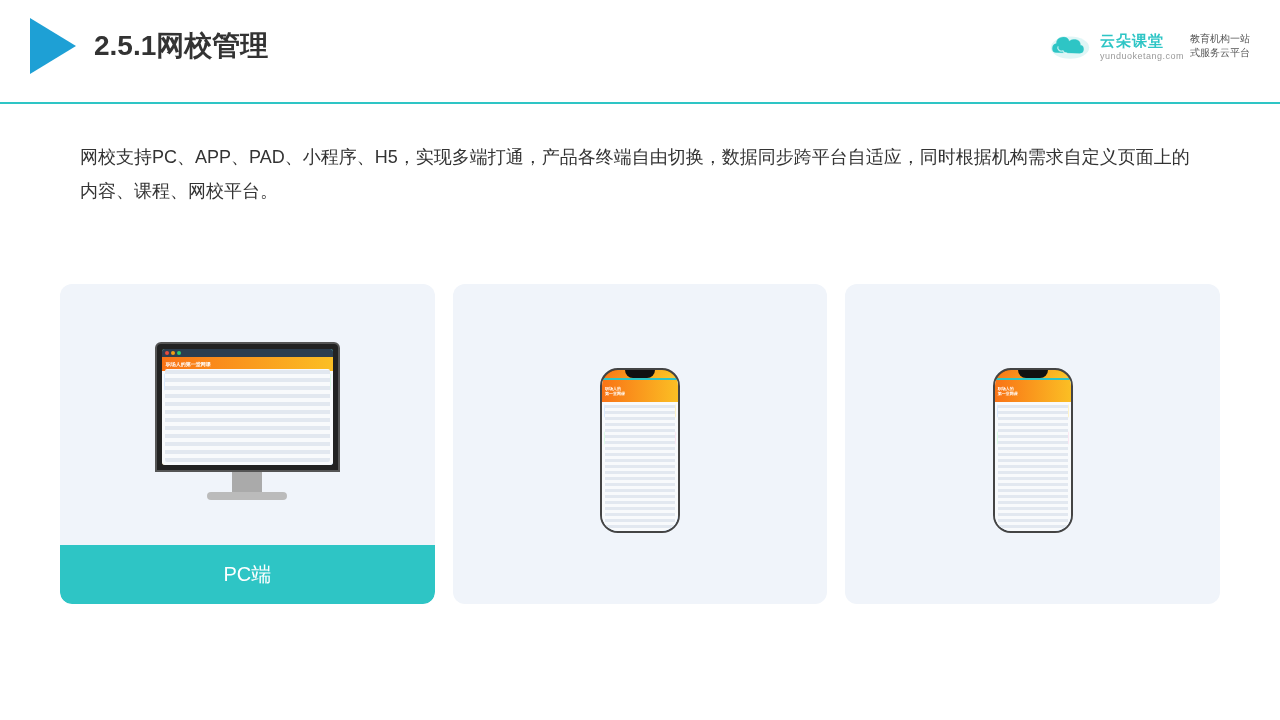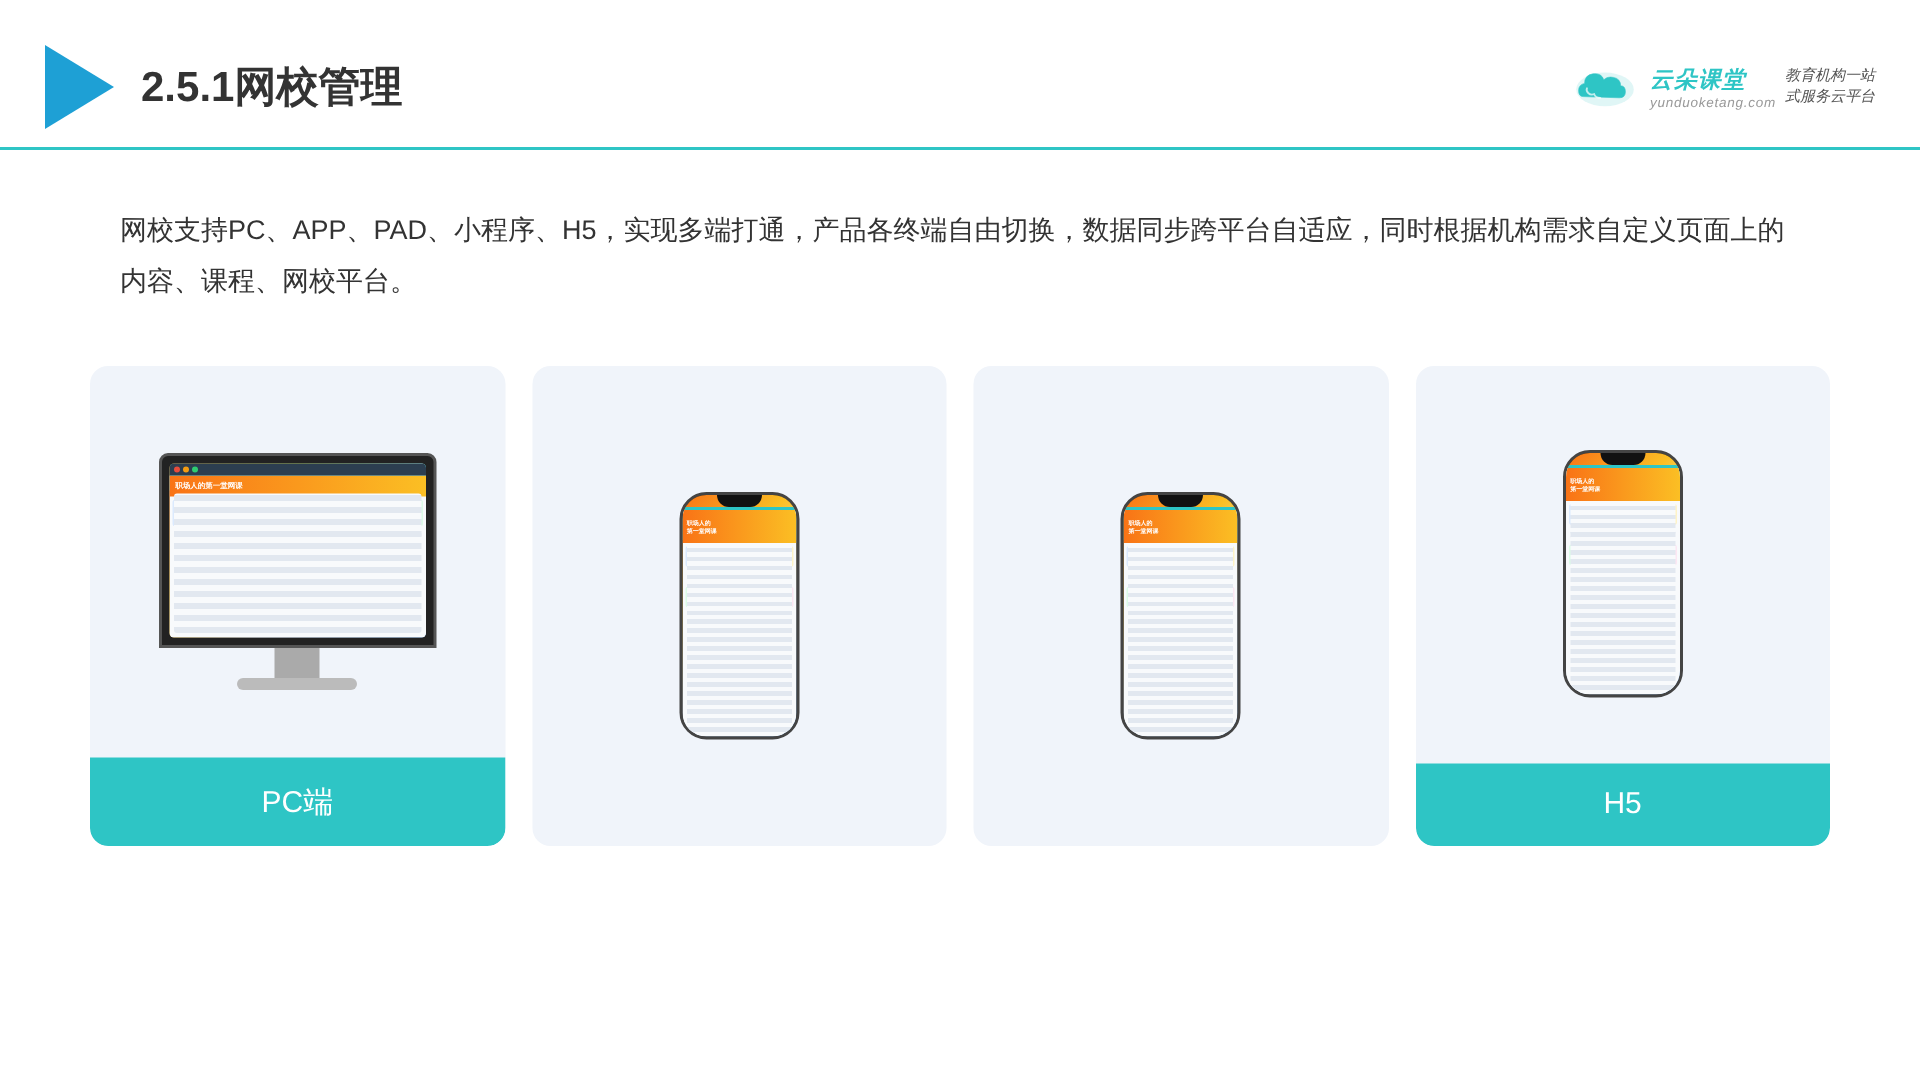--- a/index.html
+++ b/index.html
@@ -10,23 +10,22 @@
       font-family: 'Microsoft YaHei', '微软雅黑', sans-serif;
       overflow: hidden;
       position: relative;
     }
 
     
     .header {
       display: flex;
       align-items: center;
       justify-content: space-between;
-      padding: 18px 30px 12px 30px;
+      padding: 18px 30px 28px 30px;
       border-bottom: 2px solid #2ec5c5;
-      margin-top: 12px;
     }
     .header-left {
       display: flex;
       align-items: center;
       gap: 18px;
     }
     .logo-triangle {
       width: 0;
       height: 0;
       border-top: 28px solid transparent;
@@ -40,21 +39,20 @@
     }
     .header-right {
       display: flex;
       align-items: center;
       gap: 8px;
     }
     .cloud-logo {
       display: flex;
       align-items: center;
       gap: 6px;
-      font-style: italic;
     }
     .cloud-icon-svg {
       width: 48px;
       height: 32px;
     }
     .brand-text-block {
       display: flex;
       flex-direction: column;
       align-items: flex-start;
     }
@@ -96,20 +94,21 @@
     .card {
       background: #f0f4fa;
       border-radius: 12px;
       flex: 1;
       display: flex;
       flex-direction: column;
       align-items: center;
       overflow: hidden;
       min-height: 320px;
       position: relative;
+      margin-top: 36px;
     }
 
     .card-image-area {
       flex: 1;
       display: flex;
       align-items: center;
       justify-content: center;
       padding: 22px 16px 10px 16px;
       width: 100%;
     }
@@ -378,41 +377,14 @@
             <div style="display:flex;gap:1px;padding:2px;">
               <div style="flex:1;height:14px;background:#dcfce7;border-radius:2px;"></div>
               <div style="flex:1;height:14px;background:#fce7f3;border-radius:2px;"></div>
             </div>
           </div>
         </div>
       </div>
     </div>
   </div>
 
-  <div class="card">
-    <div class="card-image-area">
-      <div class="phone-mockup">
-        <div class="phone-notch"></div>
-        <div class="phone-screen">
-          <div style="position:absolute;top:10px;left:0;right:0;bottom:0;background:#f8fafc;overflow:hidden;">
-            <div style="height:22px;background:linear-gradient(90deg,#f97316,#fbbf24);display:flex;align-items:center;padding:0 3px;">
-              <span style="font-size:4px;color:white;font-weight:bold;line-height:1.3;">职场人的<br>第一堂网课</span>
-            </div>
-            <div style="display:flex;gap:1px;padding:2px;">
-              <div style="flex:1;height:14px;background:#dbeafe;border-radius:2px;"></div>
-              <div style="flex:1;height:14px;background:#fef3c7;border-radius:2px;"></div>
-            </div>
-            <div style="padding:2px 3px;display:flex;flex-direction:column;gap:1px;">
-              <div style="height:2px;background:#e2e8f0;border-radius:1px;"></div>
-              <div style="height:2px;background:#e2e8f0;border-radius:1px;width:70%;"></div>
-            </div>
-            <div style="display:flex;gap:1px;padding:2px;">
-              <div style="flex:1;height:14px;background:#dcfce7;border-radius:2px;"></div>
-              <div style="flex:1;height:14px;background:#fce7f3;border-radius:2px;"></div>
-            </div>
-          </div>
-        </div>
-      </div>
-    </div>
-    <div class="card-label">H5</div>
-  </div>
 
 </div>
 
 </body></html>

